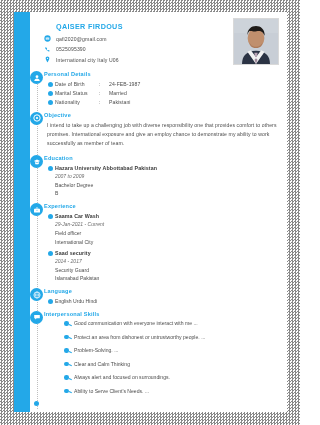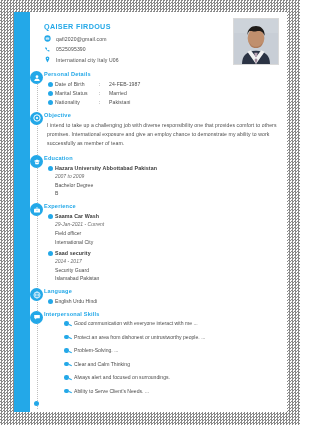--- a/index.html
+++ b/index.html
@@ -31,21 +31,21 @@
     background:#23a8e8;
   }
   .content{
     position:absolute;left:16px;top:0;right:0;bottom:0;
     padding:6px 8px 0 0;
   }
   
   .header{position:relative;padding:4px 0 0 14px;}
   .name{
     color:#23a8e8;font-size:7.2px;font-weight:bold;letter-spacing:.35px;
-    margin:0 0 4px 0;text-transform:uppercase;
+    margin:0 0 4px 12px;text-transform:uppercase;
   }
   .contact-line{
     display:flex;align-items:center;gap:5px;margin-bottom:3.5px;
     color:#4c4c4c;font-size:5.1px;letter-spacing:.15px;
   }
   .ci{
     width:7px;height:7px;flex:0 0 7px;display:flex;align-items:center;justify-content:center;
     color:#23a8e8;
   }
   .ci svg{display:block;}

